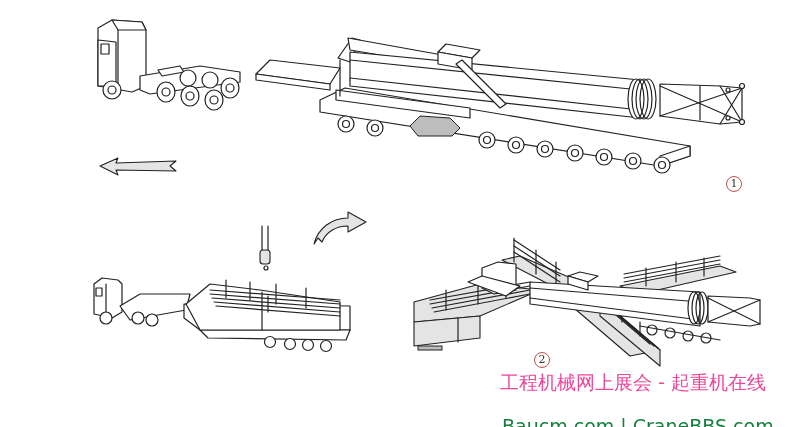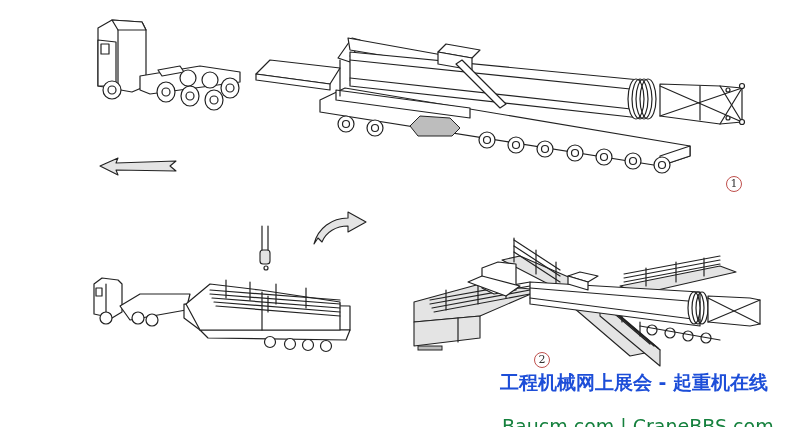--- a/index.html
+++ b/index.html
@@ -4,21 +4,21 @@
 <style>
   html,body{margin:0;padding:0;background:#fff;}
   #stage{position:relative;width:800px;height:427px;overflow:hidden;background:#fff;font-family:"DejaVu Sans",sans-serif;}
   svg{position:absolute;left:0;top:0;}
   .ln{fill:none;stroke:#222;stroke-width:1.2;stroke-linejoin:round;stroke-linecap:round;}
   .fw{fill:#fff;stroke:#222;stroke-width:1.2;stroke-linejoin:round;}
   .fg{fill:#e4e4e4;stroke:#222;stroke-width:1.1;stroke-linejoin:round;}
   .fd{fill:#bdbdbd;stroke:#222;stroke-width:1;}
   .step-mark{position:absolute;width:14px;height:14px;border:1px solid #c0504d;border-radius:50%;
     font-family:"DejaVu Serif",serif;font-size:11px;line-height:14px;text-align:center;color:#333;}
-  .wm{position:absolute;color:#1d4ed8;font-family:"DejaVu Sans",sans-serif;font-weight:bold;
+  .wm{position:absolute;color:#ec4899;font-family:"DejaVu Sans",sans-serif;font-weight:normal;
     text-shadow:0 0 2px #fff,0 0 3px #fff;white-space:nowrap;}
   #wm1{left:500px;top:370px;font-size:19px;letter-spacing:0px;}
   #wm2{left:502px;top:415px;font-size:19px;font-weight:normal;color:#15803d;}
 </style>
 </head>
 <body>
 
 <div id="stage">
 <svg width="800" height="427" viewBox="0 0 800 427">
 

